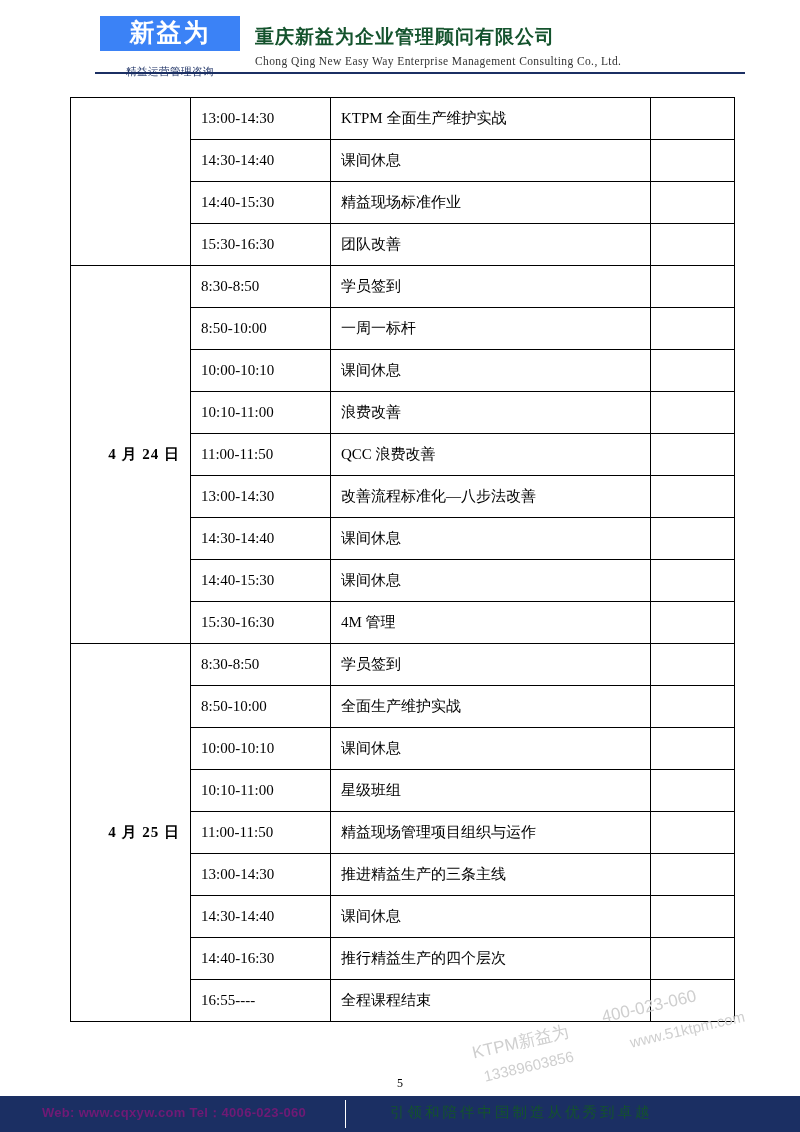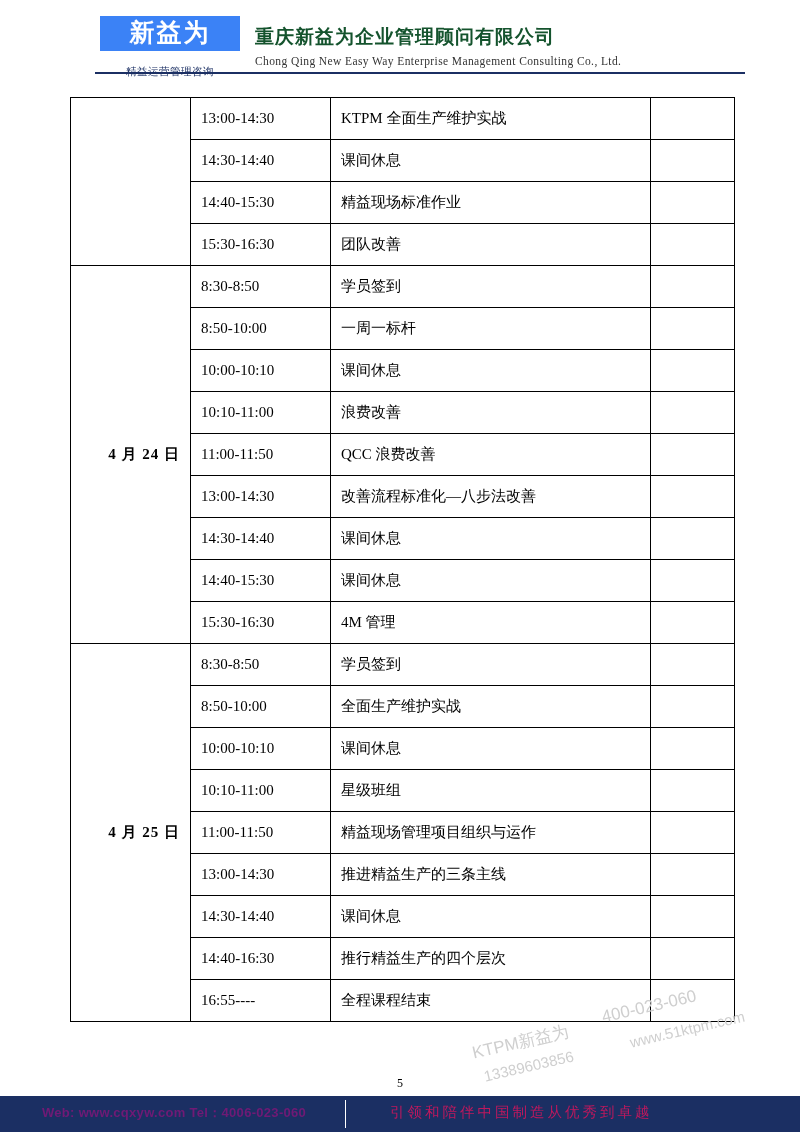--- a/index.html
+++ b/index.html
@@ -185,21 +185,21 @@
     left: 345px;
     top: 1100px;
     width: 1px;
     height: 28px;
     background: #ffffff;
   }
   .footer-slogan {
     position: absolute;
     left: 390px;
     top: 1103px;
-    color: #be185d;
+    color: #14532d;
     font-family: "Liberation Sans", sans-serif;
     font-size: 14.5px;
     letter-spacing: 3px;
   }
 </style>
 </head>
 <body>
 
 <div class="page-header">
   <div class="logo-block">

